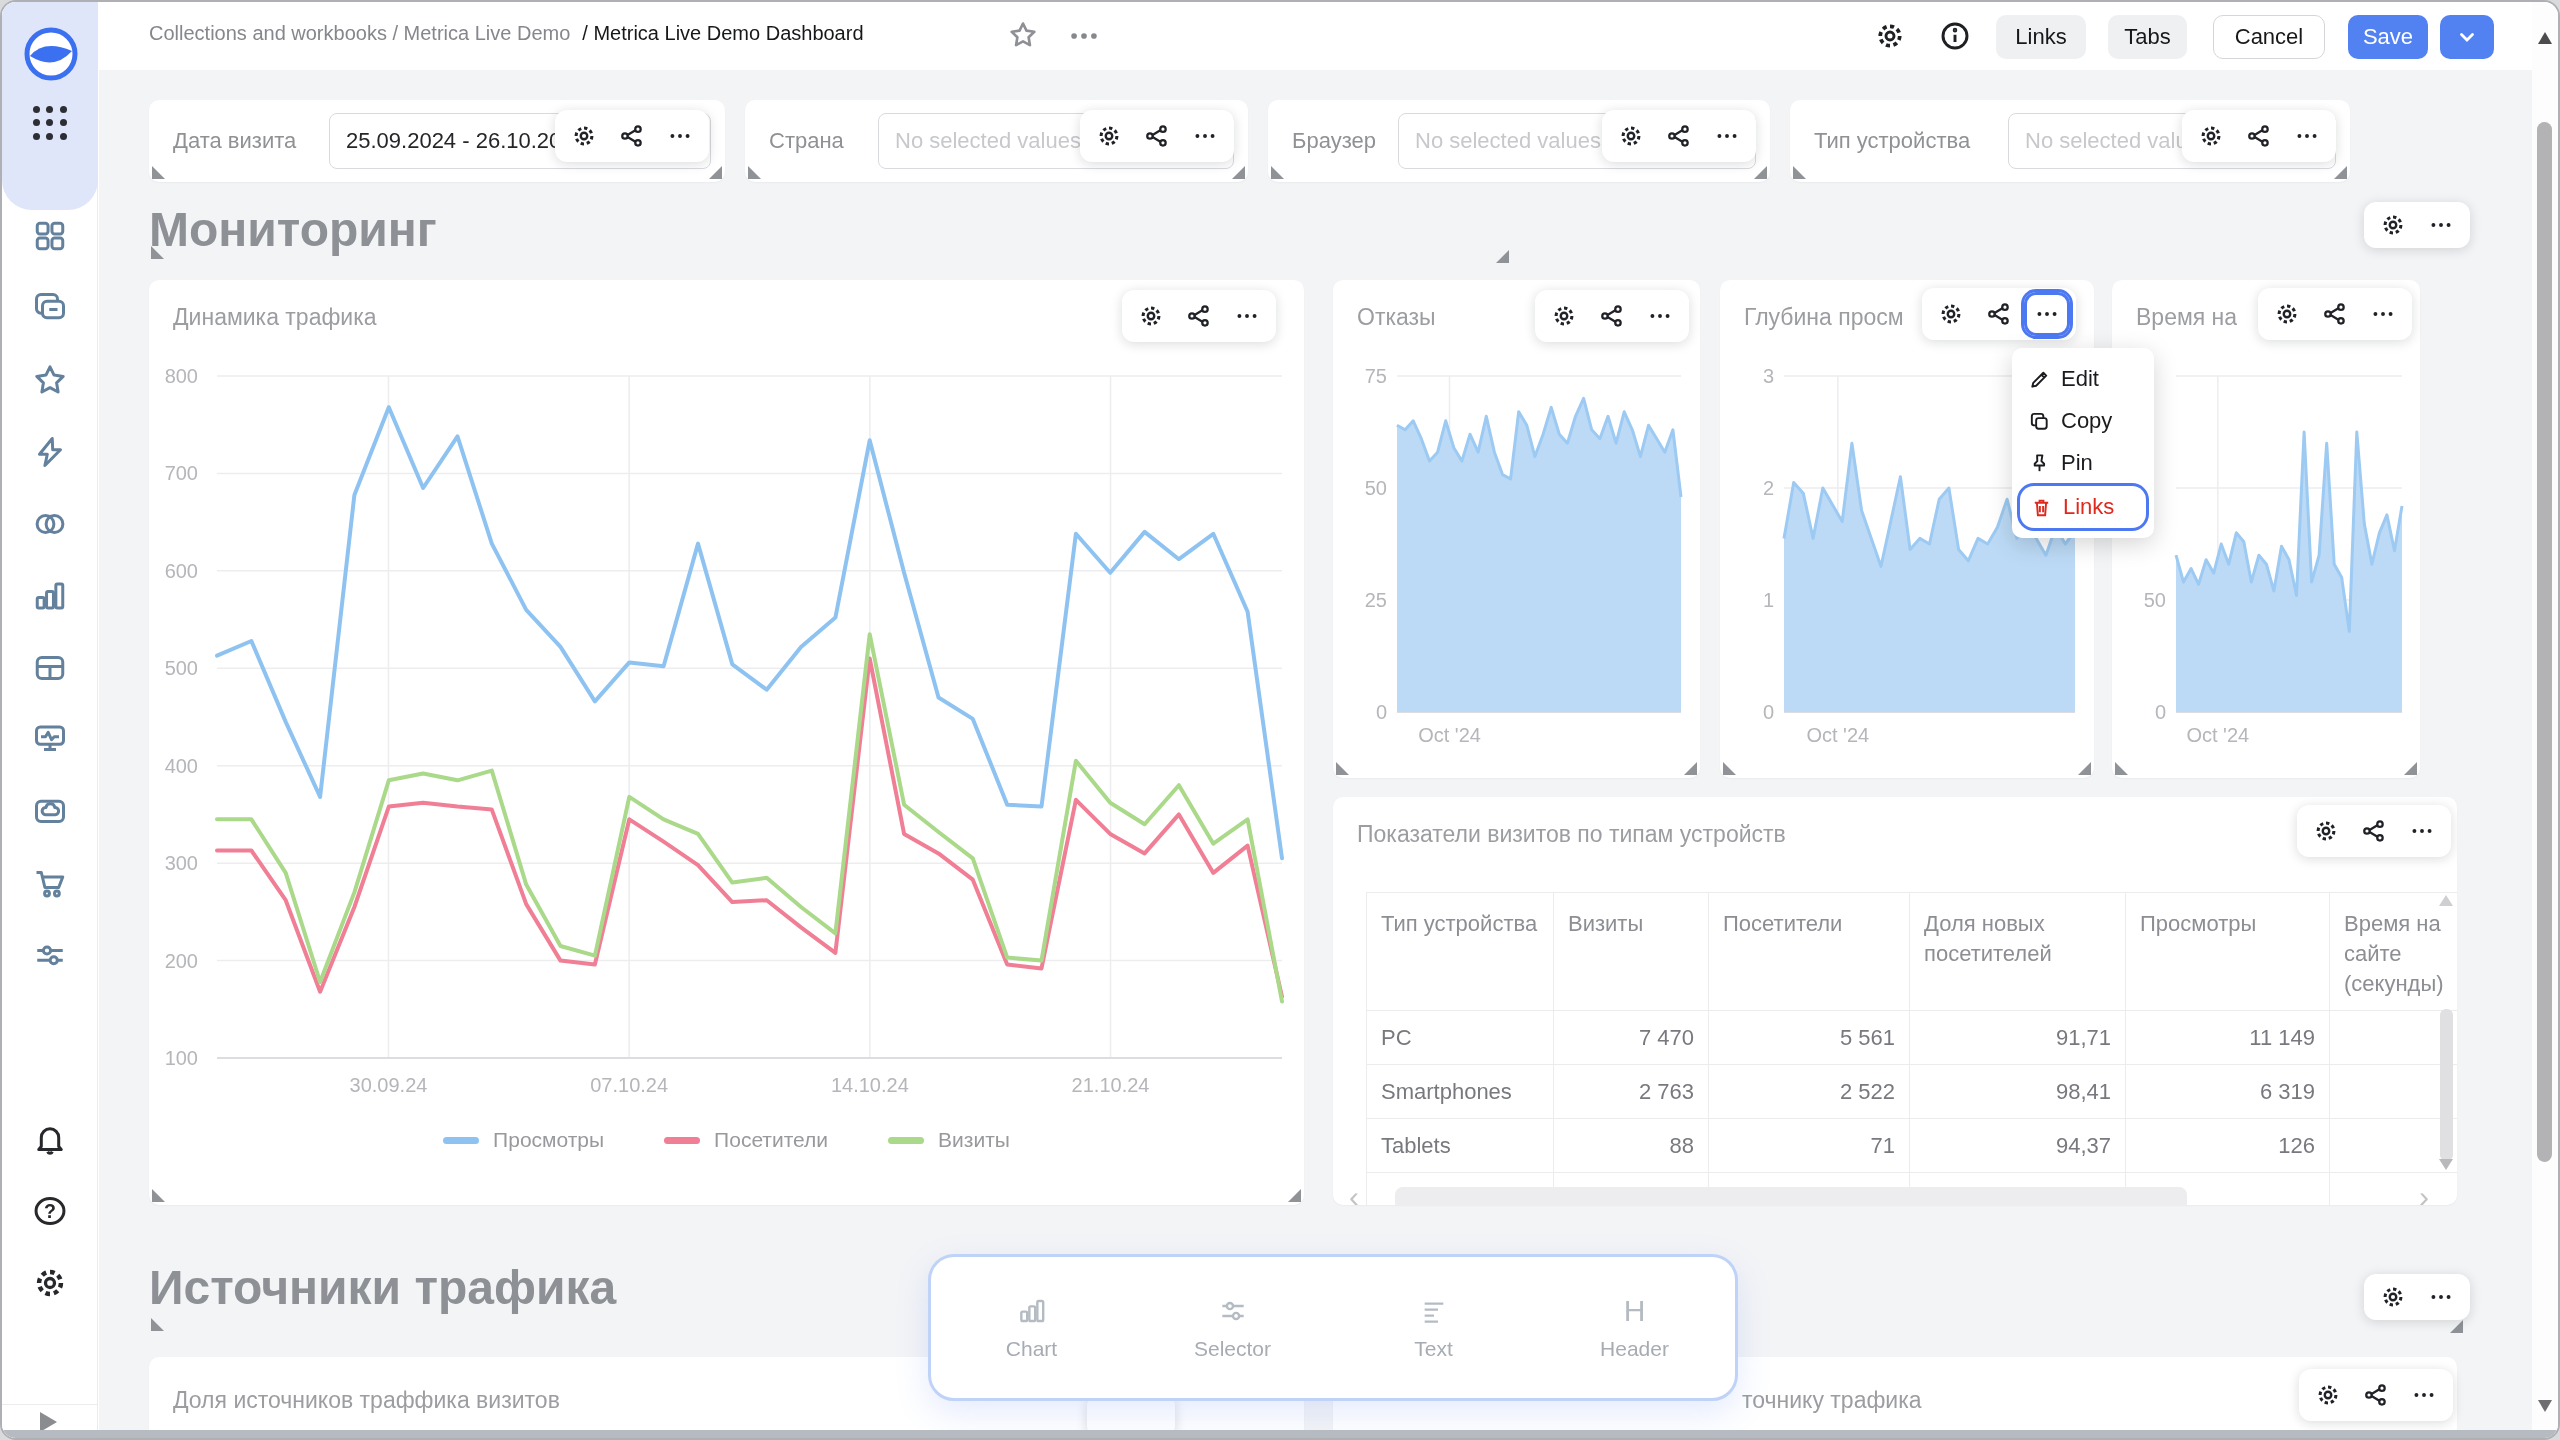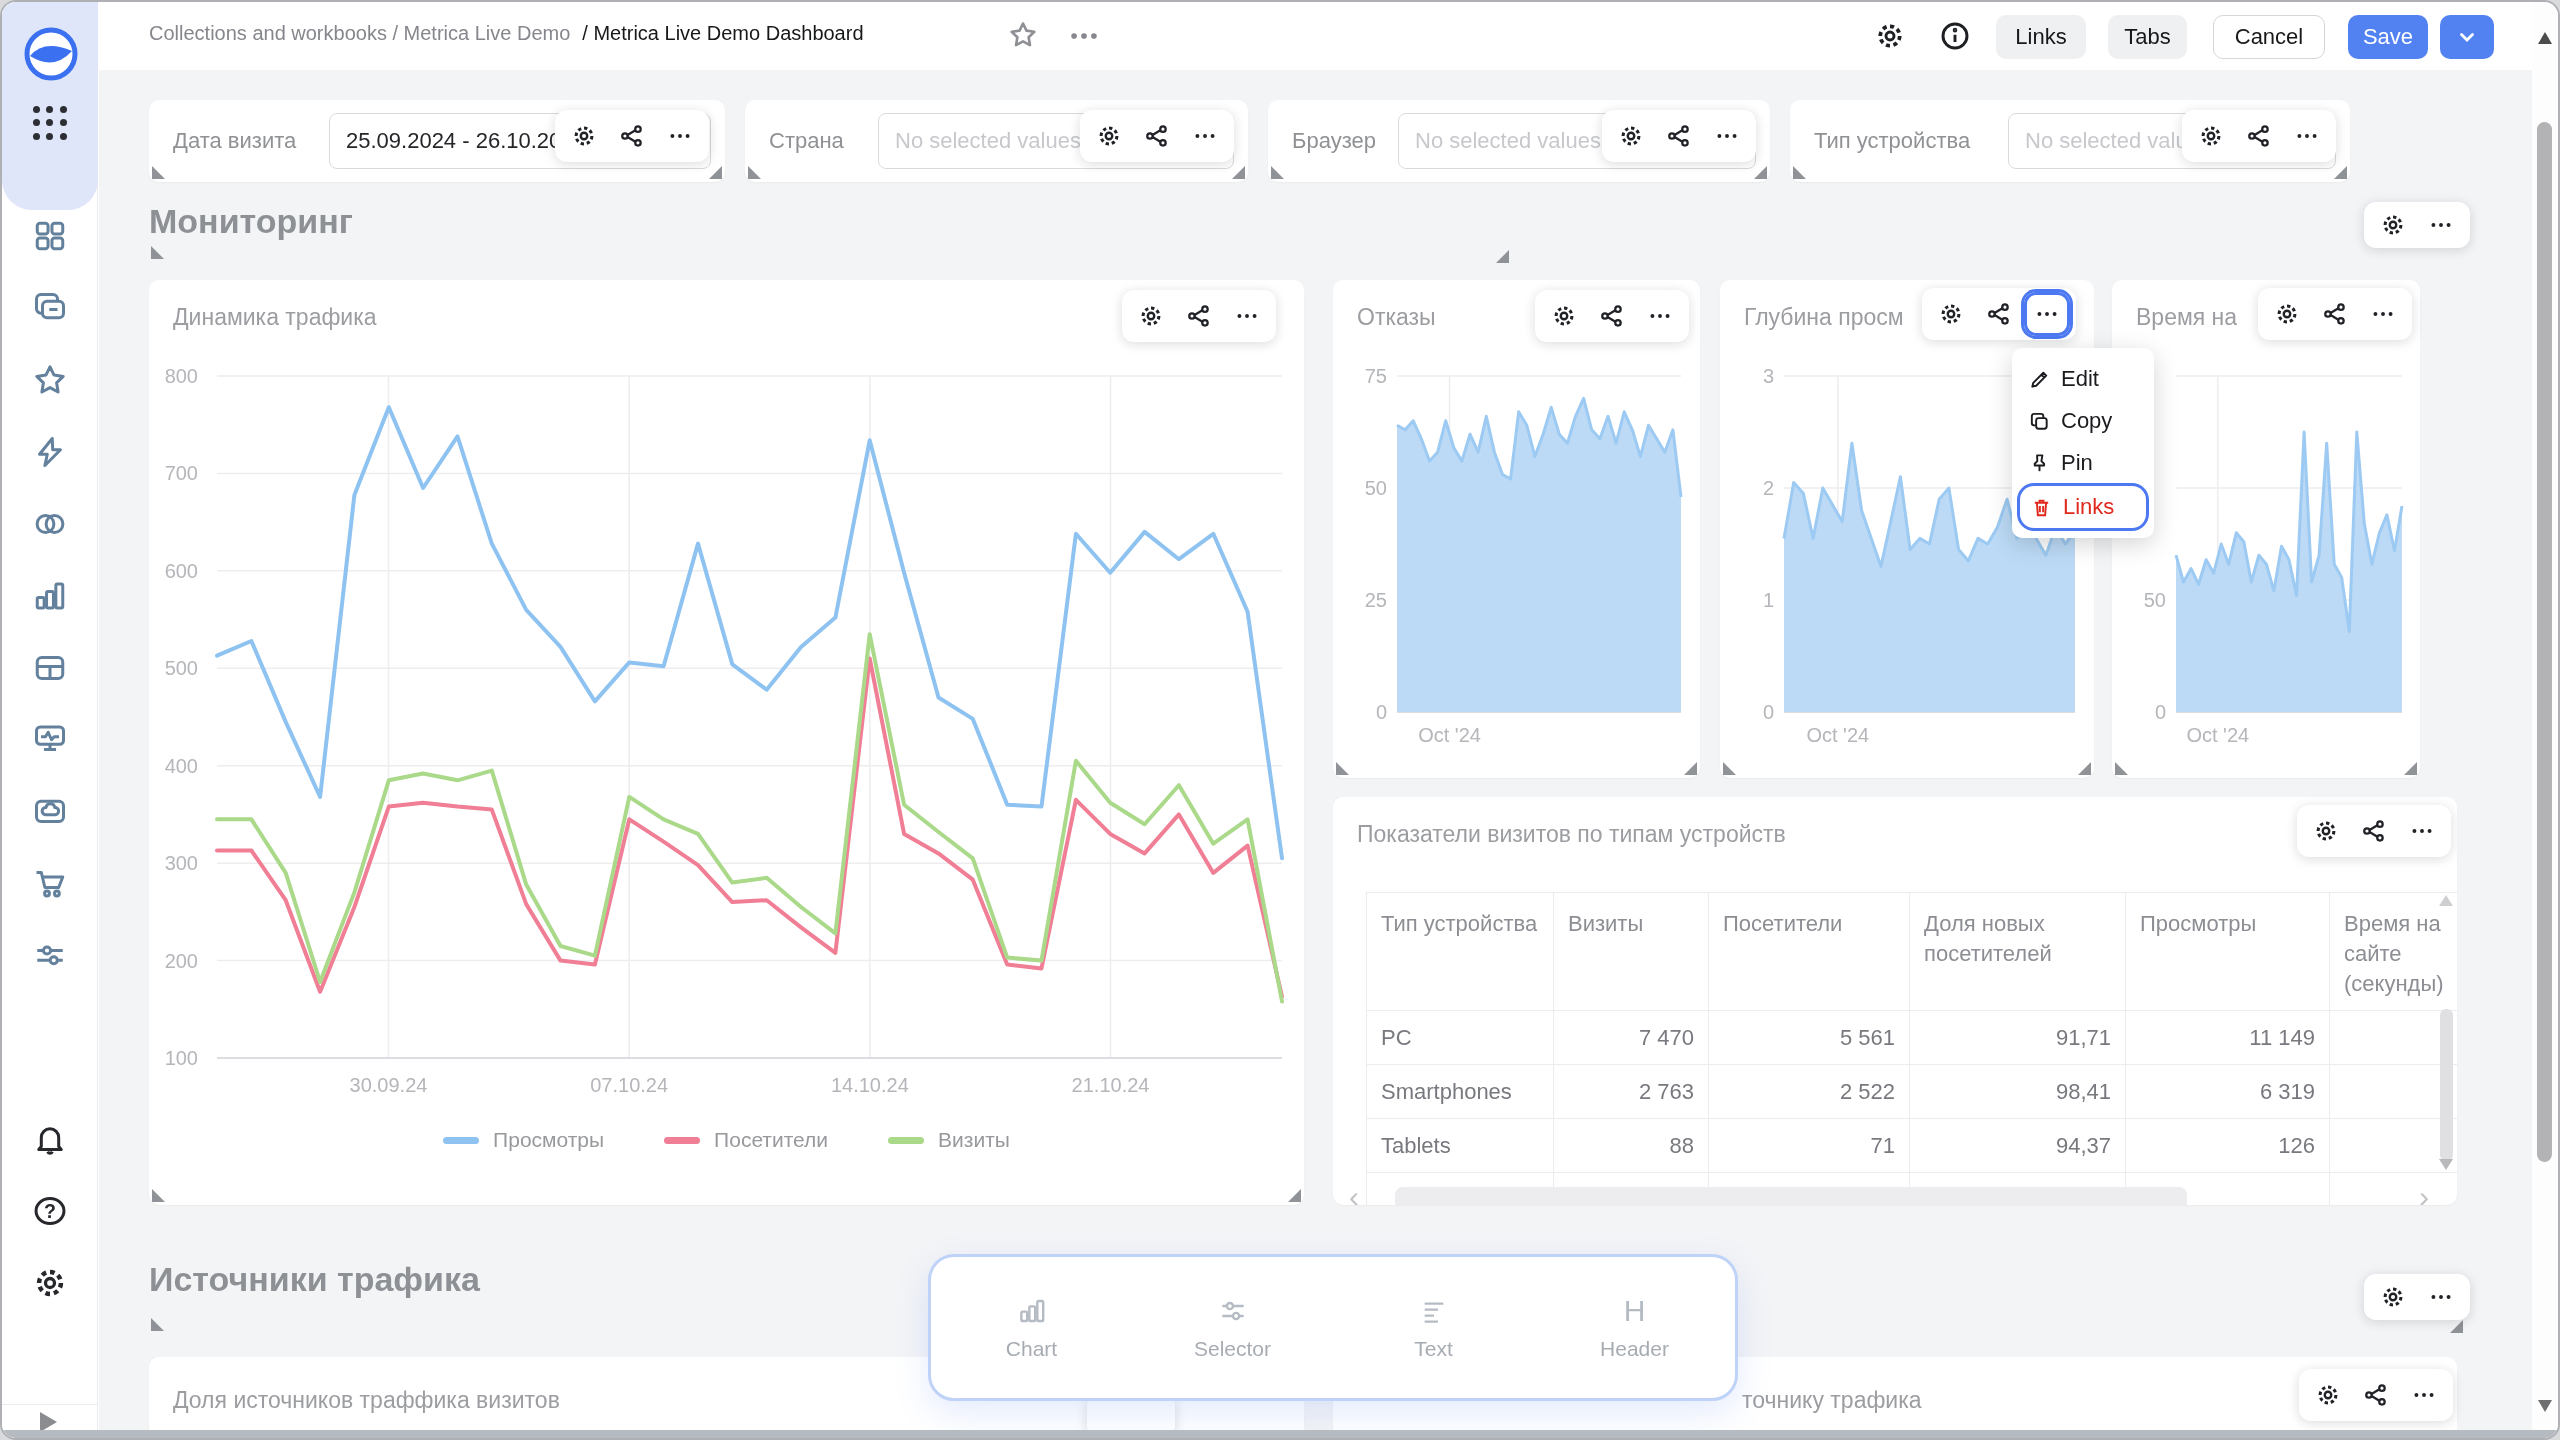--- a/index.html
+++ b/index.html
@@ -40,21 +40,21 @@
   .ptitle { position:absolute; left:24px; top:24px; font-size:23px; color:#9b9da1; white-space:nowrap; overflow:hidden; }
   .pill { position:absolute; display:flex; align-items:center; gap:2px; background:#fff; border-radius:12px;
           box-shadow:0 2px 12px rgba(15,20,30,.15); padding:0 6px; height:52px; z-index:4; }
   .pill.small { height:46px; }
   .pbtn { width:46px; height:44px; display:flex; align-items:center; justify-content:center; color:#202227; }
   .pbtn svg { width:26px; height:26px; }
   .ringed { box-shadow:0 0 0 3px #4c79f2 inset, 0 0 0 3px #4c79f2; border-radius:12px; }
   .tri-bl, .tri-br { position:absolute; width:13px; height:13px; background:#8f9296; }
   .tri-bl { clip-path:polygon(0 0,0 100%,100% 100%); }
   .tri-br { clip-path:polygon(100% 0,0 100%,100% 100%); }
-  .section-title { position:absolute; font-size:34px; color:#8d9094; }
+  .section-title { position:absolute; font-size:48px; color:#8d9094; }
   
   .fwidget { position:absolute; top:30px; height:82px; background:#fff; border-radius:10px; box-shadow:0 1px 2px rgba(20,25,35,.04); }
   .flabel { position:absolute; top:28px; font-size:22px; color:#8f9194; white-space:nowrap; }
   .finput { position:absolute; top:13px; height:56px; background:#fff; border:1px solid #d9dade; border-radius:8px;
             font-size:22px; color:#26262a; display:flex; align-items:center; padding:0 16px; overflow:hidden; white-space:nowrap; }
   .finput.ph { color:#c7c8cc; }
   
   .tick { font-family:"Liberation Sans",sans-serif; font-size:20px; fill:#b4b6ba; }
   .legend { position:absolute; left:0; top:848px; width:100%; display:flex; justify-content:center; gap:60px; }
   .lg-item { display:flex; align-items:center; gap:14px; font-size:21px; color:#97999d; }

